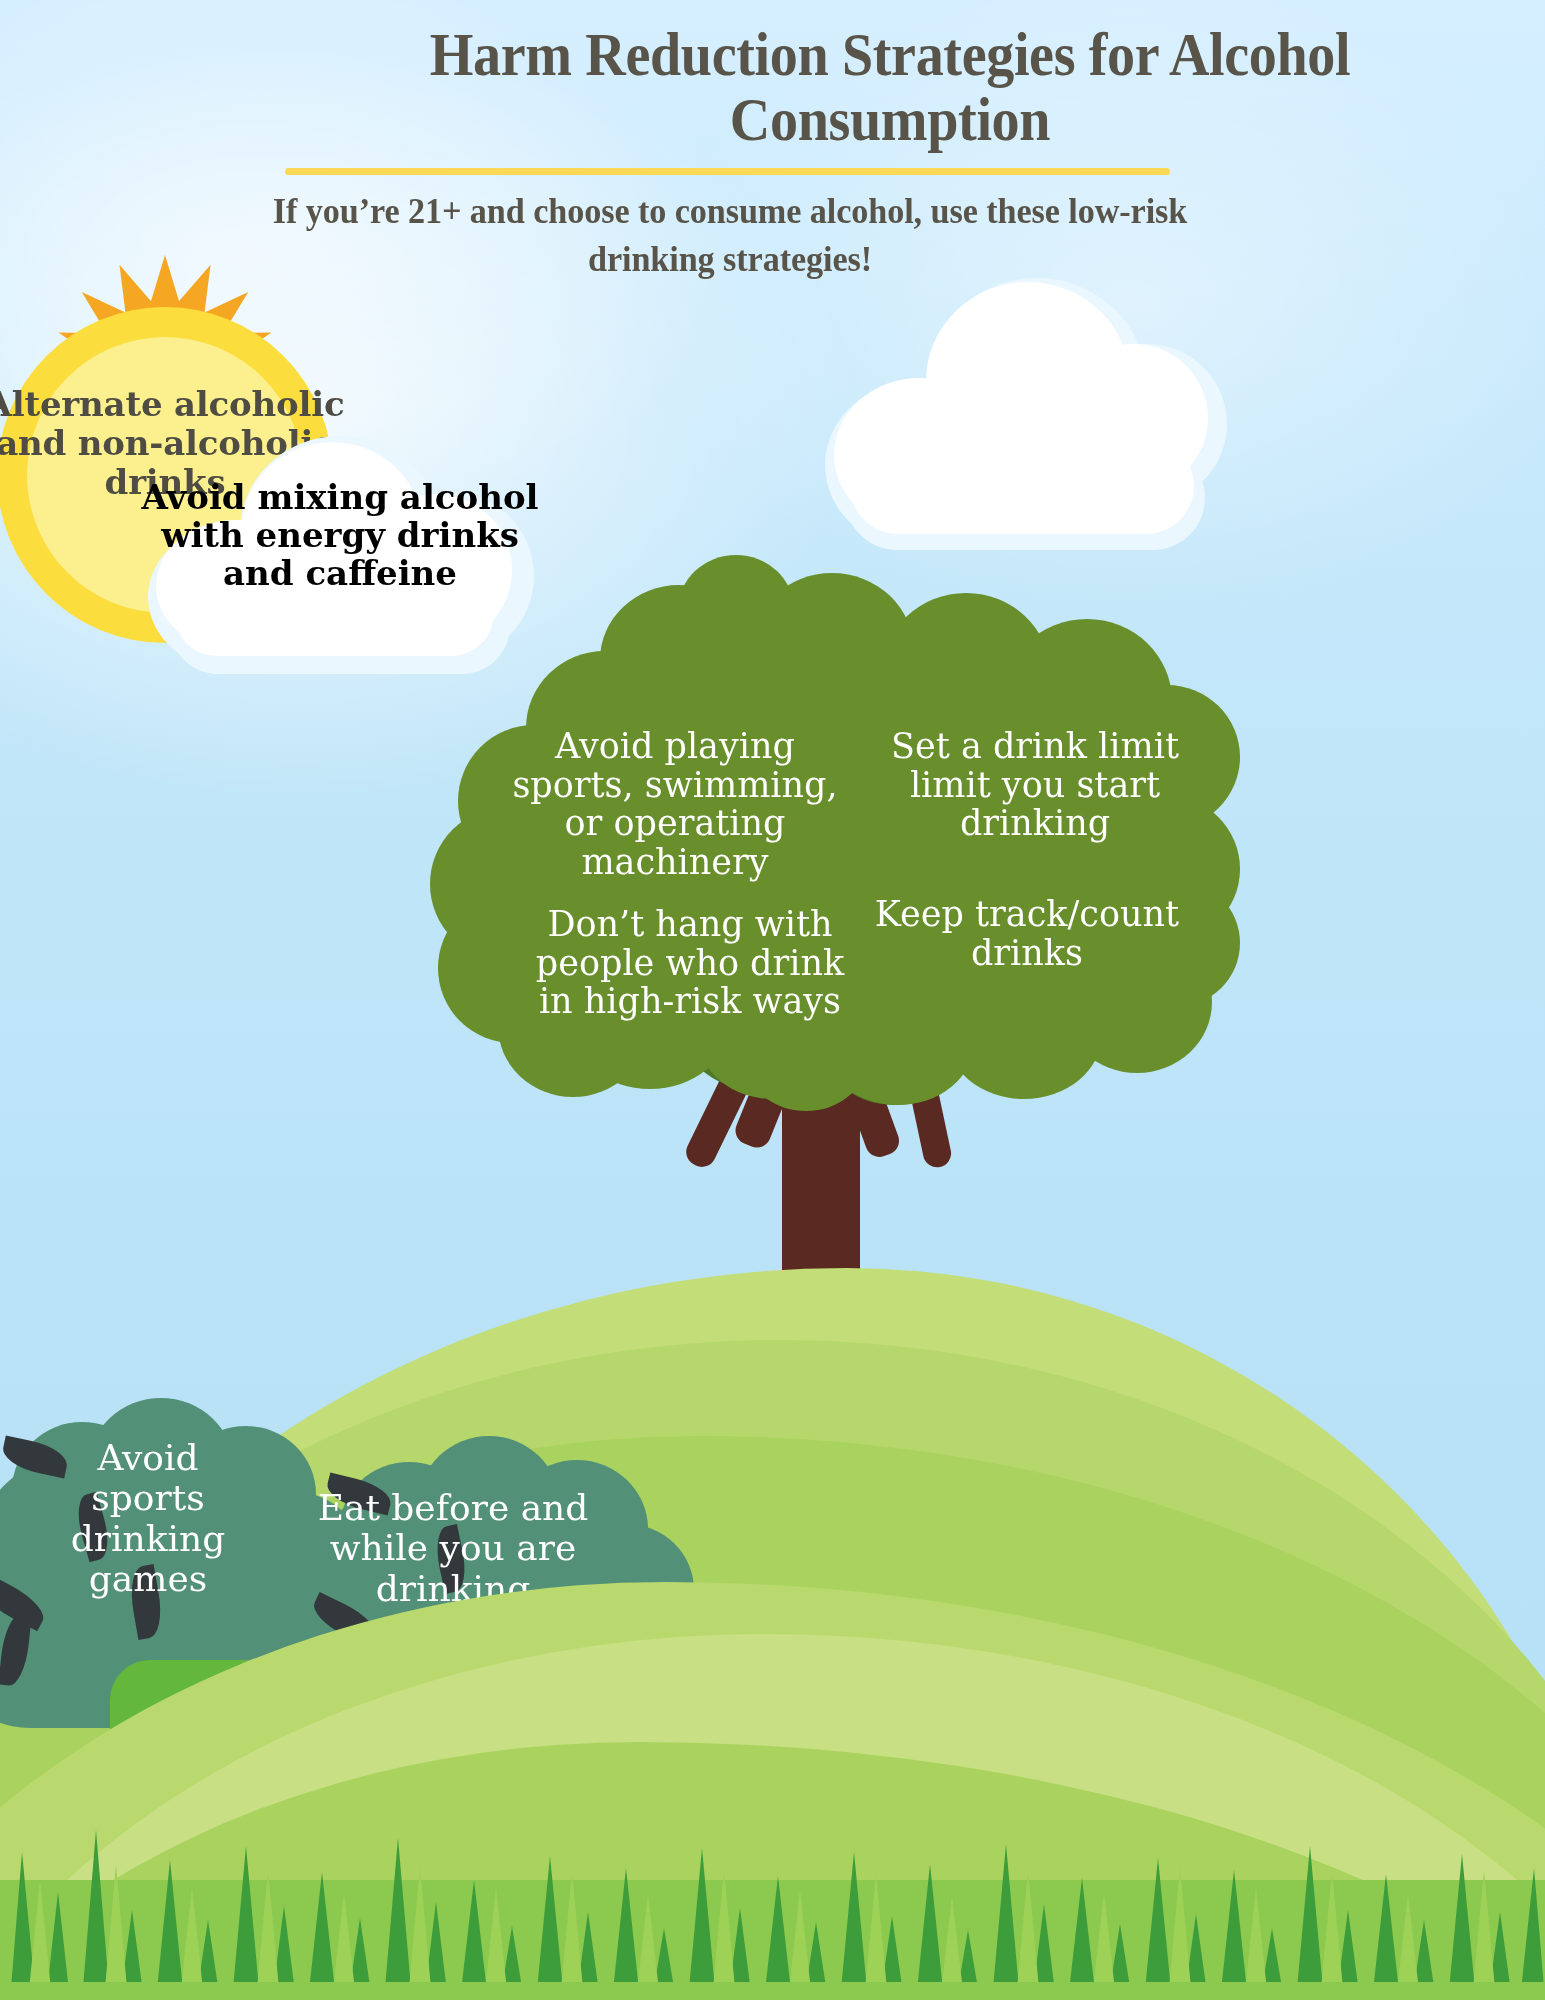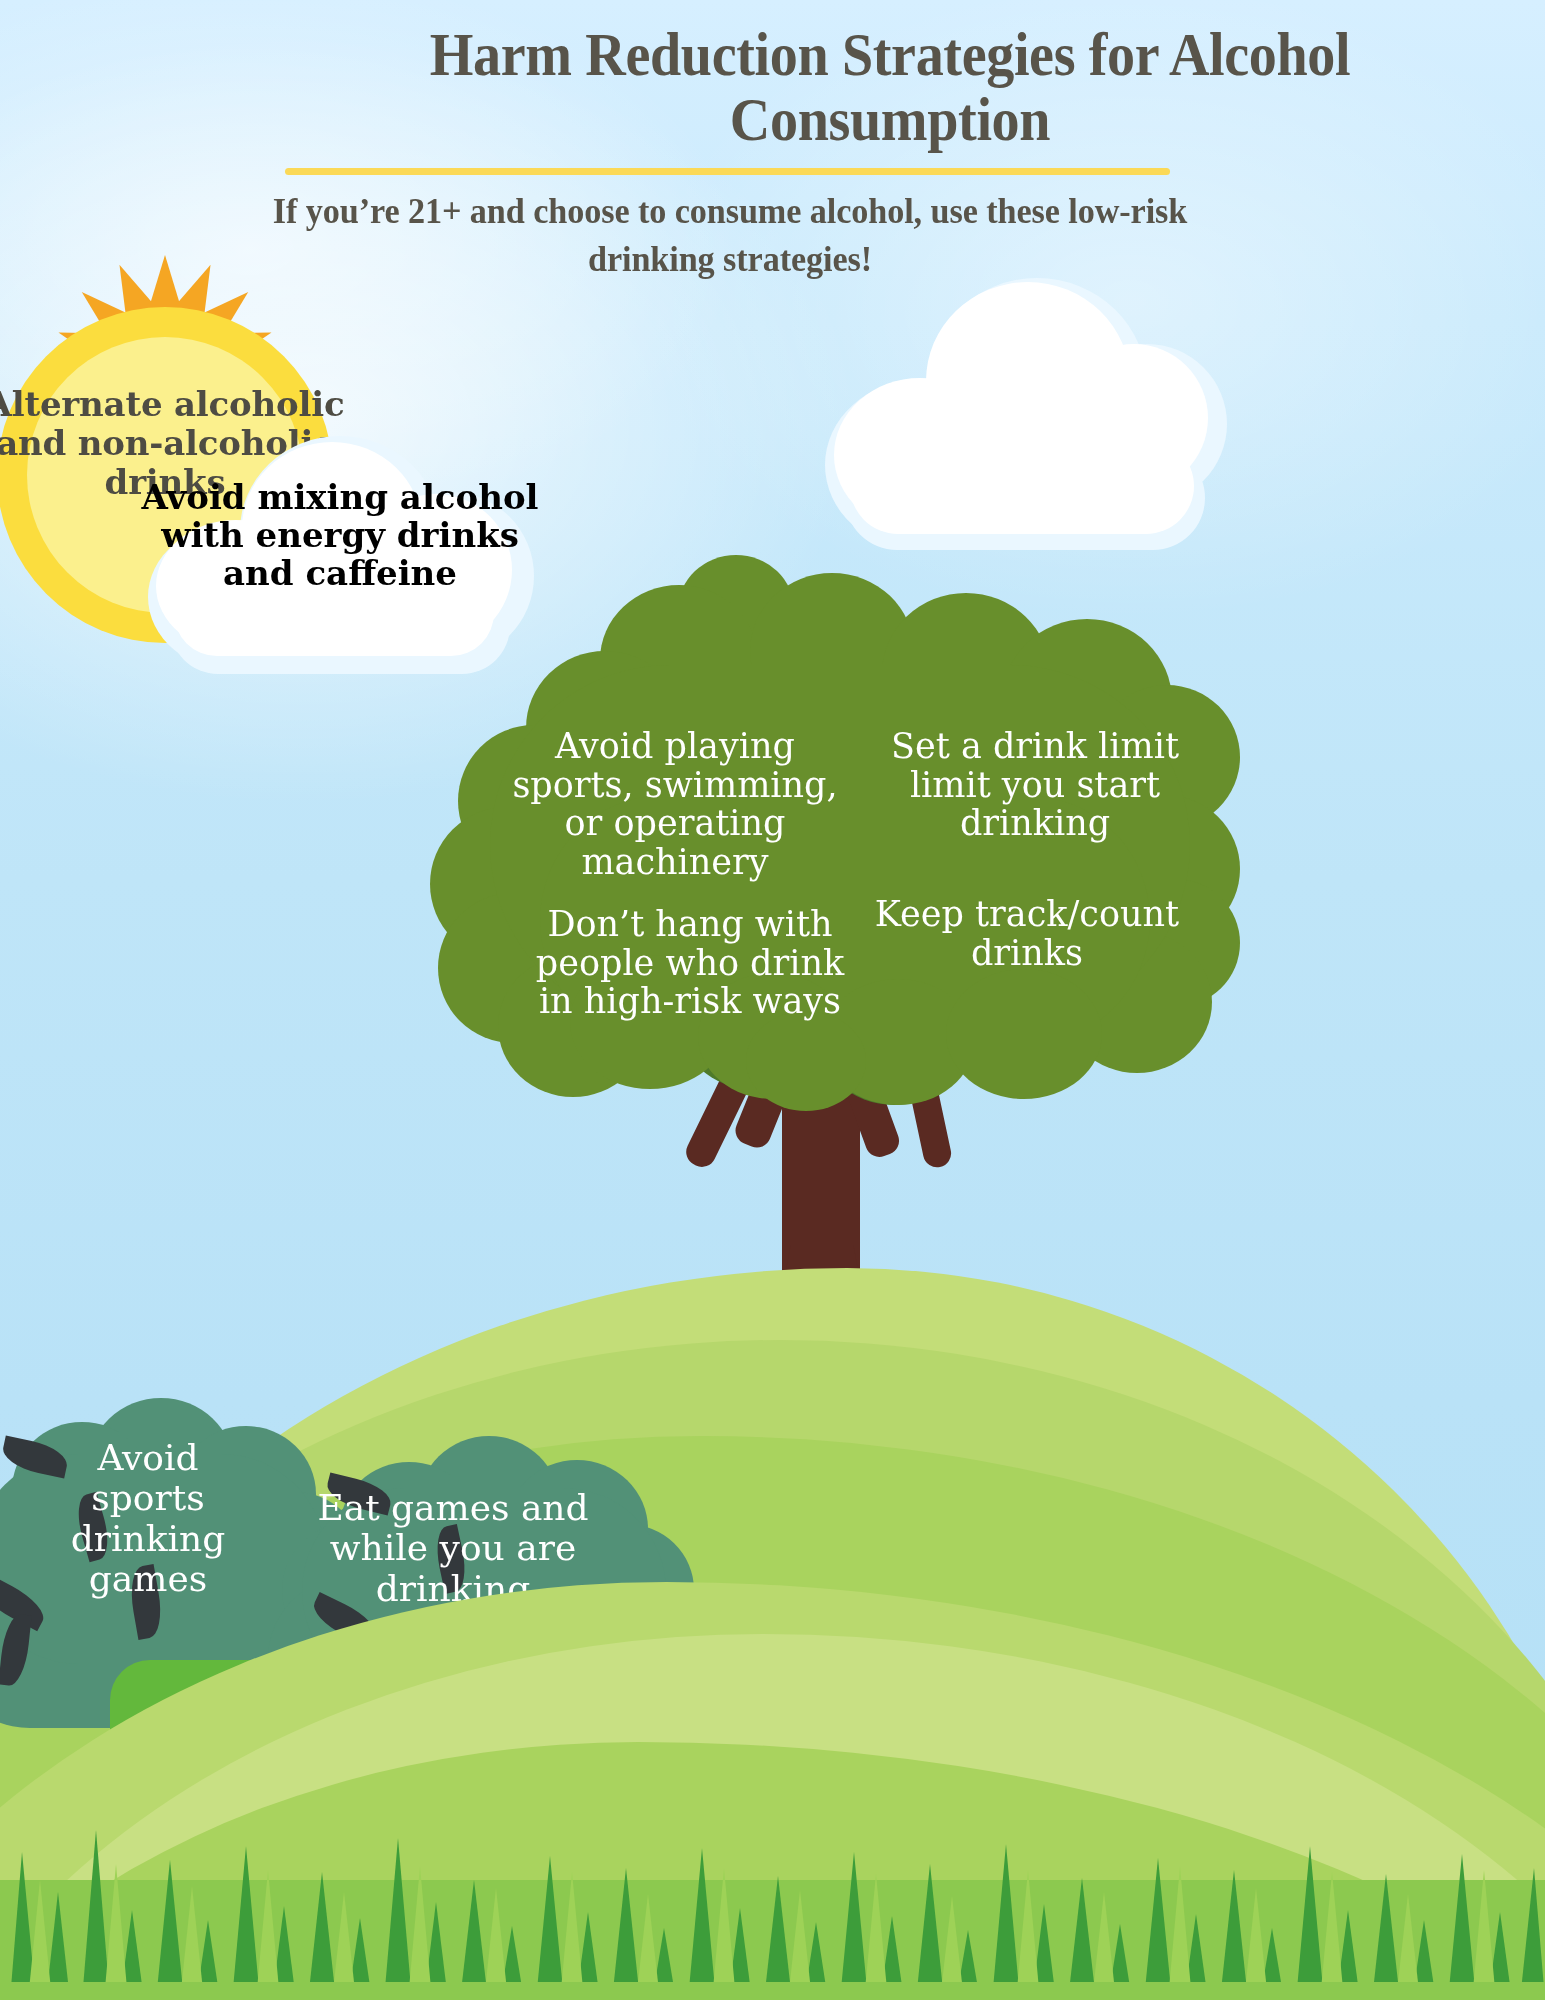--- a/index.html
+++ b/index.html
@@ -227,21 +227,21 @@
     <div class="bpuff" style="left:276px;top:88px;width:136px;height:132px;"></div>
     <div class="bpuff" style="left:-14px;top:140px;width:430px;height:166px;border-radius:86px;"></div>
     <div class="bpuff" style="left:20px;top:52px;width:364px;height:206px;border-radius:118px;"></div>
     <div class="leafmark" style="left:44px;top:44px;width:66px;height:28px;border-radius:0 60% 0 60%;transform:rotate(14deg);"></div>
     <div class="leafmark" style="left:156px;top:90px;width:26px;height:66px;border-radius:60% 0 60% 0;transform:rotate(-12deg);"></div>
     <div class="leafmark" style="left:28px;top:170px;width:70px;height:28px;border-radius:0 60% 0 60%;transform:rotate(26deg);"></div>
     <div class="leafmark" style="left:48px;top:196px;width:26px;height:70px;border-radius:60% 0 60% 0;transform:rotate(4deg);"></div>
     <div class="leafmark" style="left:322px;top:166px;width:26px;height:68px;border-radius:60% 0 60% 0;transform:rotate(-8deg);"></div>
     <div class="leafmark" style="left:356px;top:196px;width:26px;height:70px;border-radius:60% 0 60% 0;transform:rotate(12deg);"></div>
   </div>
-  <div class="bush-txt" style="left:312px;top:1488px;width:282px;font-size:36px;">Eat games and while you are drinking</div>
+  <div class="bush-txt" style="left:312px;top:1488px;width:282px;font-size:36px;">Eat before and while you are drinking</div>
 
   <div class="hill" style="left:110px;top:1660px;width:620px;height:90px;background:#63b83c;border-radius:40px 40px 0 0;"></div>
 
   <div class="hill" style="left:-240px;top:1582px;width:2060px;height:700px;background:#b9d96e;border-radius:44% 56% 0 0/100% 100% 0 0;"></div>
   <div class="hill" style="left:-120px;top:1634px;width:1840px;height:640px;background:#c8e083;border-radius:48% 52% 0 0/100% 100% 0 0;"></div>
   <div class="hill" style="left:-160px;top:1742px;width:1900px;height:560px;background:#a9d35e;border-radius:42% 58% 0 0/100% 100% 0 0;"></div>
 
   <svg style="position:absolute;left:0;top:1760px;width:1545px;height:240px;" viewBox="0 0 1545 240" preserveAspectRatio="none">
     <rect x="0" y="120" width="1545" height="120" fill="#8cc94f"></rect>
     <g fill="#3d9d3a">

